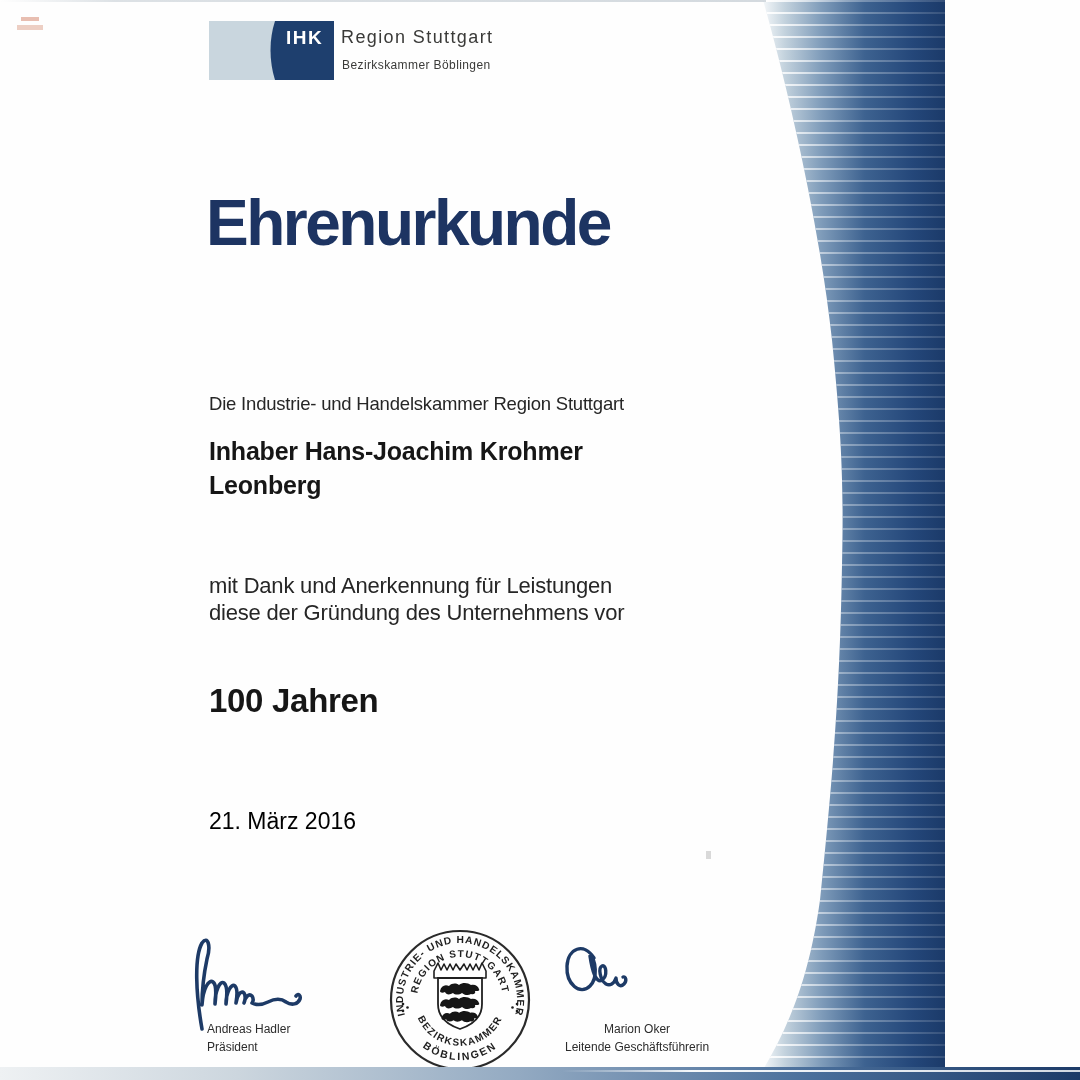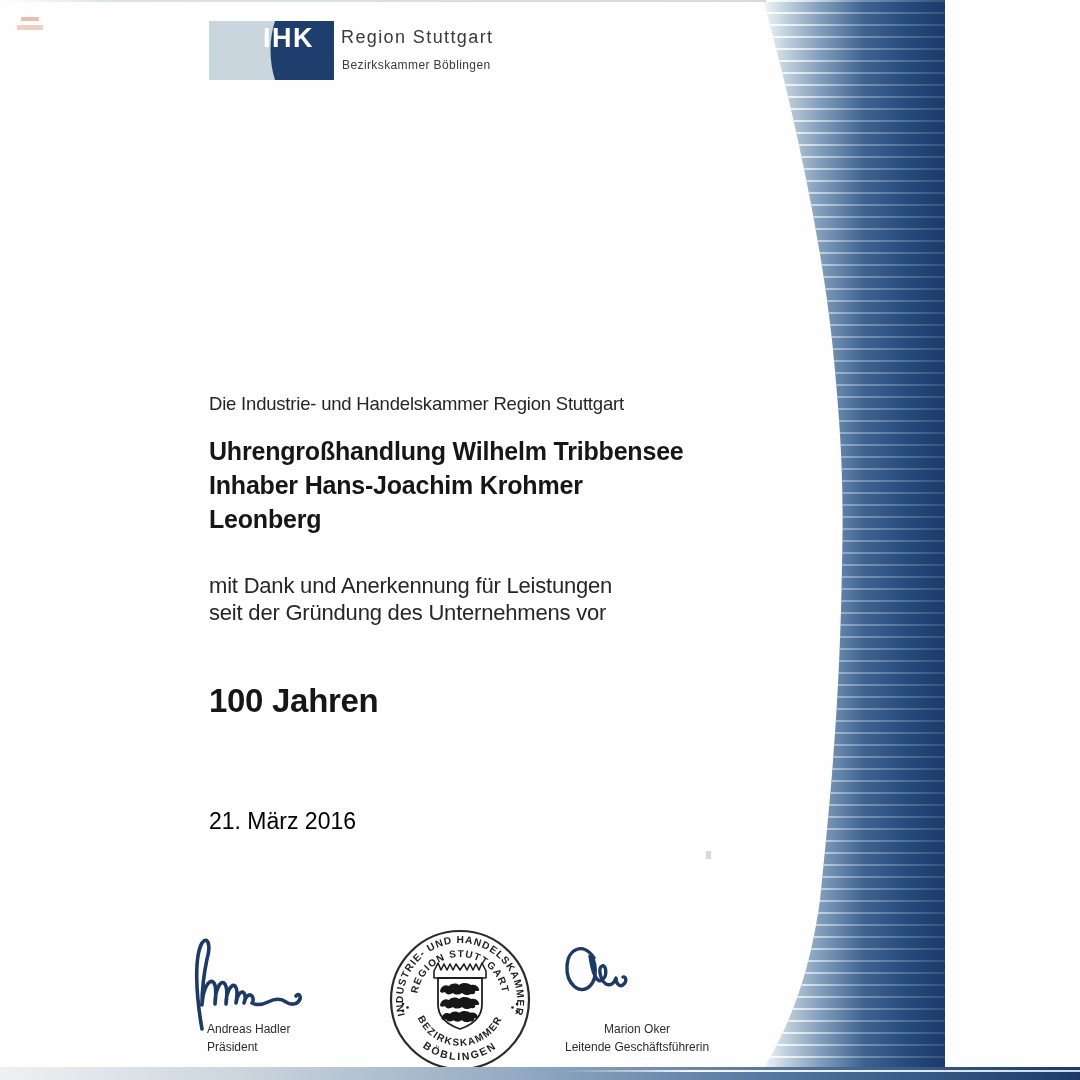--- a/index.html
+++ b/index.html
@@ -10,23 +10,23 @@
   .abs{position:absolute;}
   
   .top-edge{left:0;top:0;width:766px;height:2px;
     background:linear-gradient(90deg,rgba(170,182,192,0),rgba(170,182,192,.4) 15%,rgba(170,182,192,.5));}
   
   .artifact-row1{left:21px;top:17px;width:18px;height:4px;background:rgba(198,86,52,.38);filter:blur(.4px);}
   .artifact-row2{left:17px;top:25px;width:26px;height:5px;background:rgba(198,100,62,.30);filter:blur(.5px);}
   .speck{left:706px;top:851px;width:5px;height:8px;background:rgba(150,150,150,.35);filter:blur(.6px);}
   
   .logo{left:209px;top:21px;width:125px;height:59px;}
-  .logo-acronym{position:absolute;left:50px;top:0;width:59px;height:59px;
+  .logo-acronym{position:absolute;left:66px;top:0;width:59px;height:59px;
     display:flex;align-items:center;justify-content:center;
-    color:#fff;font-size:27px;font-weight:bold;letter-spacing:1.5px;padding-bottom:25px;box-sizing:border-box;}
+    color:#fff;font-size:19px;font-weight:bold;letter-spacing:1.5px;padding-bottom:25px;box-sizing:border-box;}
   .logo-region{left:341px;top:27px;font-size:18px;letter-spacing:1.4px;color:#3a3a38;}
   .logo-district{left:342px;top:58px;font-size:12px;letter-spacing:.4px;color:#3a3a38;}
   .title{left:206px;top:186px;font-size:64px;font-weight:bold;letter-spacing:-2.5px;color:#1d3462;}
   .intro{left:209px;top:346px;font-size:18.5px;line-height:27px;letter-spacing:-.2px;color:#262626;margin-top:44px;}
   .recipient{left:209px;top:434px;font-size:25px;font-weight:bold;line-height:34px;letter-spacing:-.2px;color:#161616;}
   .dedication{left:209px;top:572px;font-size:22px;line-height:27px;letter-spacing:-.2px;color:#262626;}
   .anniversary{left:209px;top:682px;font-size:33px;font-weight:bold;letter-spacing:-.3px;color:#161616;}
   .date{left:209px;top:808px;font-size:23px;color:#000000;}
   .sig-label{font-size:12px;line-height:18px;color:#2c2c2c;}
   .sig-left-label{left:207px;top:1020px;}
@@ -80,34 +80,34 @@
   <div class="abs logo">
     <svg width="125" height="59" viewBox="0 0 125 59" aria-hidden="true">
       <rect x="0" y="0" width="72" height="59" fill="#c9d6de"></rect>
       <path d="M66,0 L125,0 L125,59 L66,59 C60,40 60,18 66,0 Z" fill="#1e3f6e"></path>
     </svg>
     <div class="logo-acronym">IHK</div>
   </div>
   <div class="abs logo-region">Region Stuttgart</div>
   <div class="abs logo-district">Bezirkskammer Böblingen</div>
 
+  <div class="abs title">Ehrenurkunde</div>
 
   <div class="abs intro">
     <div>Die Industrie- und Handelskammer Region Stuttgart</div>
   </div>
 
   <div class="abs recipient">
-    <div>Uhrengroßhandlung Wilhelm Tribbensee</div>
     <div>Inhaber Hans-Joachim Krohmer</div>
     <div>Leonberg</div>
   </div>
 
   <div class="abs dedication">
     <div>mit Dank und Anerkennung für Leistungen</div>
-    <div>seit der Gründung des Unternehmens vor</div>
+    <div>diese der Gründung des Unternehmens vor</div>
   </div>
 
   <div class="abs anniversary">100 Jahren</div>
 
   <div class="abs date">21. März 2016</div>
 
   <svg class="abs sig-left-svg" width="130" height="100" viewBox="0 0 130 100" aria-hidden="true">
     <g fill="none" stroke="#1d3a66" stroke-width="3.6" stroke-linecap="round" stroke-linejoin="round">
       <path d="M16,96 C10,62 8,24 16,10 C22,2 25,13 21,26 C17,45 16,58 16,72
                C17,55 23,46 27,49 C31,52 30,62 29,71

